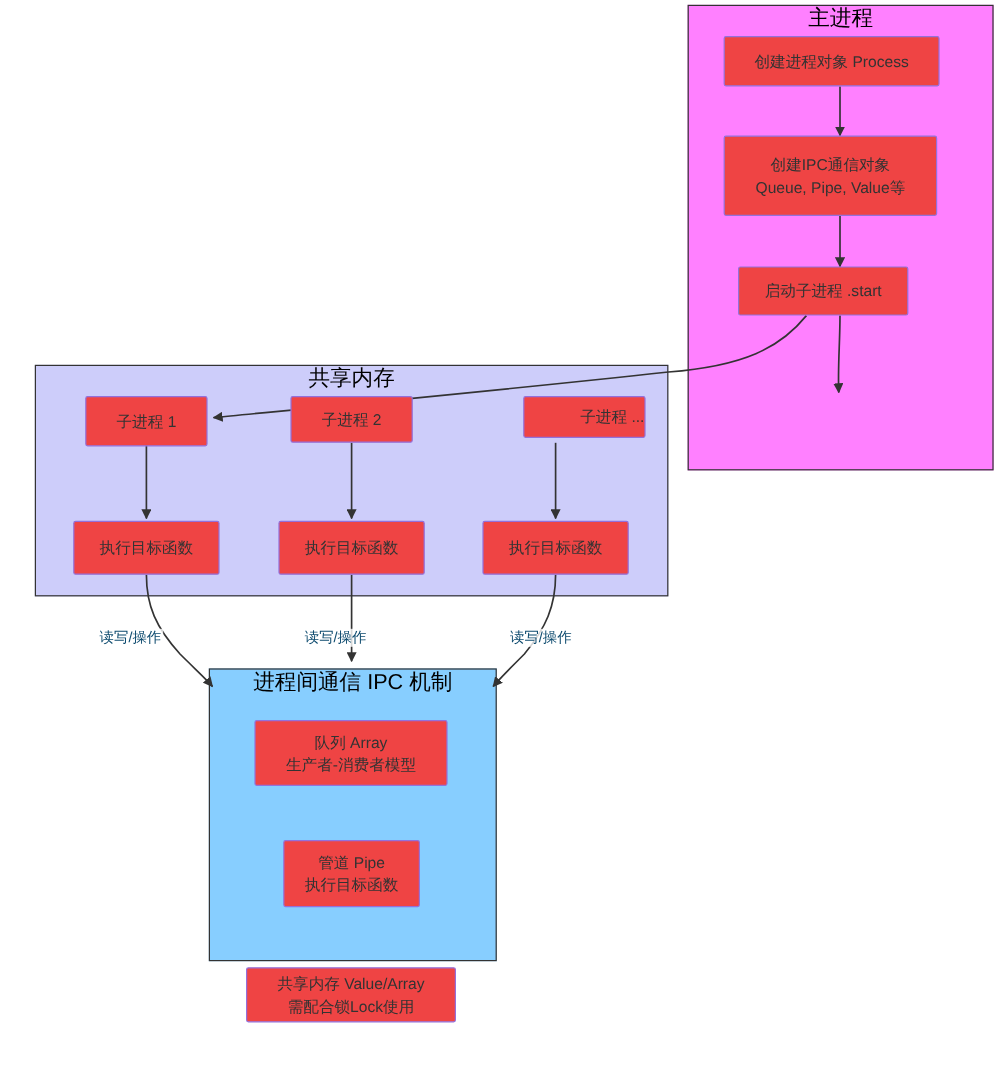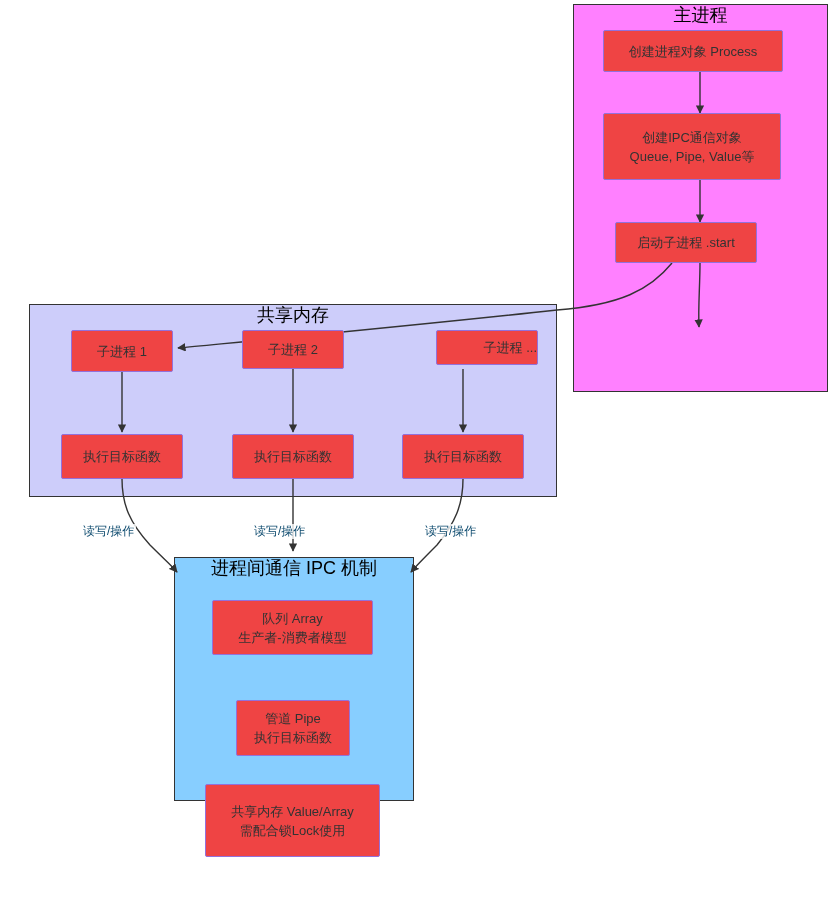--- a/index.html
+++ b/index.html
@@ -169,21 +169,21 @@
   <div class="node" style="left:212px; top:600px; width:161px; height:55px;">
     <span class="line">队列 Array</span>
     <span class="line">生产者-消费者模型</span>
   </div>
 
   <div class="node" style="left:236px; top:700px; width:114px; height:56px;">
     <span class="line">管道 Pipe</span>
     <span class="line">执行目标函数</span>
   </div>
 
-  <div class="node" style="left:205px; top:784px; width:175px; height:73px;">
+  <div class="node" style="left:205px; top:806px; width:175px; height:46px;">
     <span class="line">共享内存 Value/Array</span>
     <span class="line">需配合锁Lock使用</span>
   </div>
 
   <div class="edge-label" style="left:81px; top:524px;">读写/操作</div>
   <div class="edge-label" style="left:252px; top:524px;">读写/操作</div>
   <div class="edge-label" style="left:423px; top:524px;">读写/操作</div>
 
 </div>
 

